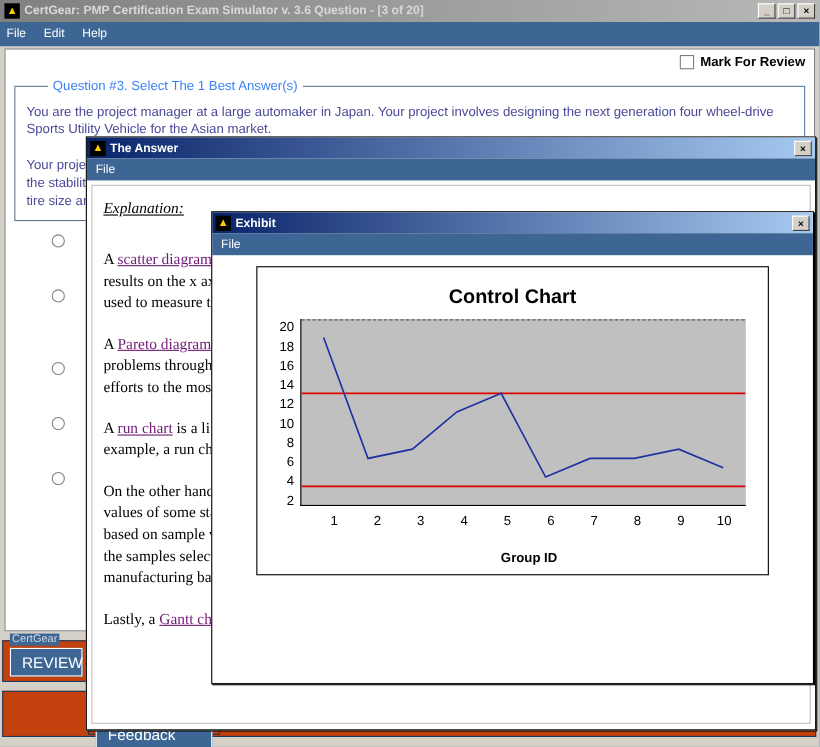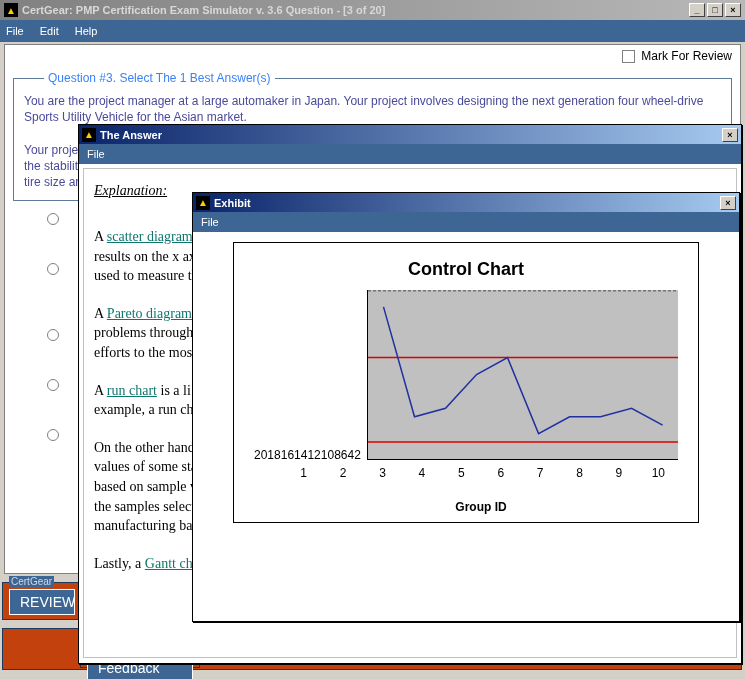--- a/index.html
+++ b/index.html
@@ -82,20 +82,21 @@
     background: #fff;
     border: 1px solid #808080;
   }
 
   .mark-review-row {
     display: flex;
     justify-content: flex-end;
     align-items: center;
     padding: 4px 8px;
     gap: 6px;
+    font-weight: bold;
   }
   .checkbox {
     width: 13px; height: 13px;
     border: 1px solid #808080;
     background: #fff;
     display: inline-block;
   }
 
   .question-fieldset {
     margin: 4px 8px;
@@ -199,21 +200,21 @@
   }
   .answer-body {
     font-family: "Times New Roman", serif;
     font-size: 14px;
     color: #000;
     line-height: 1.4;
     margin-top: 28px;
   }
   .answer-body p { margin: 0 0 18px 0; }
   .term-link {
-    color: #0f766e;
+    color: #701a75;
     text-decoration: underline;
     text-align: right;
   }
 
   
   .exhibit-window {
     position: absolute;
     left: 192px;
     top: 192px;
     width: 548px;
@@ -252,20 +253,21 @@
     font-weight: bold;
     font-size: 18px;
     font-family: Arial, sans-serif;
     padding: 6px 0 10px 0;
   }
   .plot-row {
     display: flex;
   }
   .y-axis {
     display: flex;
+    flex-direction: column;
     justify-content: space-between;
     align-items: flex-end;
     padding-right: 6px;
     font-size: 12px;
     height: 172px;
   }
   .plot-area {
     position: relative;
     flex: 1;
     height: 170px;

